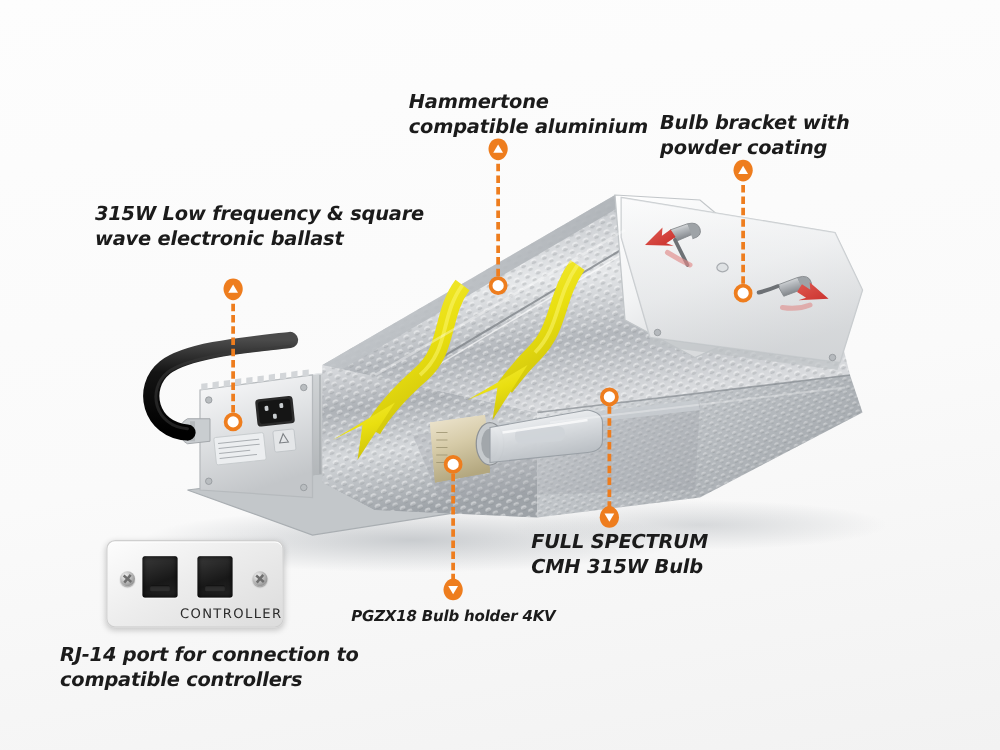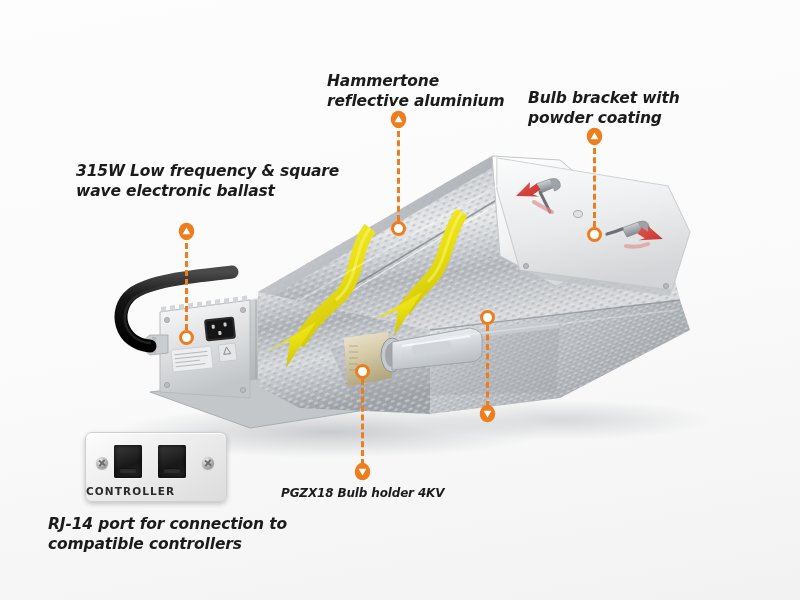--- a/index.html
+++ b/index.html
@@ -48,23 +48,23 @@
     background:linear-gradient(160deg,#3a3a3a 0%,#181818 60%,#242424 100%);
     box-shadow:inset 0 0 4px #000, 0 1px 1px rgba(255,255,255,.5);}
   .cport:after{content:"";position:absolute;left:6px;bottom:5px;width:16px;height:5px;
     background:#2e2e2e;border-radius:1px;box-shadow:inset 0 1px 1px #111;}
   .cscrew{position:absolute;top:24px;width:12px;height:12px;border-radius:50%;
     background:radial-gradient(circle at 35% 32%,#f4f4f4,#9a9a9a 70%,#7a7a7a 100%);
     box-shadow:0 1px 1px rgba(0,0,0,.3);}
   .cscrew:before,.cscrew:after{content:"";position:absolute;background:#6f6f6f;}
   .cscrew:before{left:2px;top:5px;width:8px;height:2px;transform:rotate(40deg);}
   .cscrew:after{left:5px;top:2px;width:2px;height:8px;transform:rotate(40deg);}
-  #ctrl-text{position:absolute;left:0;right:0;bottom:4px;text-align:left;
+  #ctrl-text{position:absolute;left:0;right:0;bottom:4px;text-align:right;
     font-family:"DejaVu Sans","Liberation Sans",sans-serif;
-    font-weight:bold;font-size:10.5px;letter-spacing:1.1px;color:#2a2a2a;}
+    font-weight:normal;font-size:10.5px;letter-spacing:1.1px;color:#2a2a2a;}
 </style>
 </head>
 <body>
 
 <div id="stage">
 
   <div id="product">
     <svg width="800" height="600" viewBox="0 0 800 600" xmlns="http://www.w3.org/2000/svg">
       <defs>
 
@@ -341,21 +341,21 @@
   <div class="pin" style="left:178px;top:222px;">
     <svg viewBox="0 0 17 19">
         <path d="M8.5,0.8 C13,0.8 16.2,4.6 16.2,9.2 C16.2,13.6 12.6,18.2 8.5,18.2 C4.4,18.2 0.8,13.6 0.8,9.2 C0.8,4.6 4,0.8 8.5,0.8 Z" fill="#EE7D1E"></path>
         <path d="M8.5,5.6 L12.4,12.2 L4.6,12.2 Z" fill="#ffffff"></path>
       </svg>
   </div>
   <div class="lead" style="left:185px;top:243px;height:87px;"></div>
   <div class="dot" style="left:179px;top:330px;"></div>
 
   <div class="label" style="left:327px;top:72px;width:200px;">Hammertone
-reflective aluminium</div>
+compatible aluminium</div>
   <div class="pin" style="left:390px;top:110px;">
     <svg viewBox="0 0 17 19">
         <path d="M8.5,0.8 C13,0.8 16.2,4.6 16.2,9.2 C16.2,13.6 12.6,18.2 8.5,18.2 C4.4,18.2 0.8,13.6 0.8,9.2 C0.8,4.6 4,0.8 8.5,0.8 Z" fill="#EE7D1E"></path>
         <path d="M8.5,5.6 L12.4,12.2 L4.6,12.2 Z" fill="#ffffff"></path>
       </svg>
   </div>
   <div class="lead" style="left:397px;top:131px;height:90px;"></div>
   <div class="dot" style="left:391px;top:221px;"></div>
 
   <div class="label" style="left:528px;top:89px;width:200px;">Bulb bracket with
@@ -370,20 +370,22 @@
   <div class="dot" style="left:587px;top:227px;"></div>
 
   <div class="dot" style="left:480px;top:310px;"></div>
   <div class="lead" style="left:486px;top:325px;height:82px;"></div>
   <div class="pin" style="left:479px;top:404px;">
     <svg viewBox="0 0 17 19">
         <path d="M8.5,18.2 C13,18.2 16.2,14.4 16.2,9.8 C16.2,5.4 12.6,0.8 8.5,0.8 C4.4,0.8 0.8,5.4 0.8,9.8 C0.8,14.4 4,18.2 8.5,18.2 Z" fill="#EE7D1E"></path>
         <path d="M8.5,13.4 L12.4,6.8 L4.6,6.8 Z" fill="#ffffff"></path>
       </svg>
   </div>
+  <div class="label" style="left:425px;top:424px;width:230px;">FULL SPECTRUM
+CMH 315W Bulb</div>
 
   <div class="dot" style="left:355px;top:364px;"></div>
   <div class="lead" style="left:361px;top:379px;height:86px;"></div>
   <div class="pin" style="left:354px;top:462px;">
     <svg viewBox="0 0 17 19">
         <path d="M8.5,18.2 C13,18.2 16.2,14.4 16.2,9.8 C16.2,5.4 12.6,0.8 8.5,0.8 C4.4,0.8 0.8,5.4 0.8,9.8 C0.8,14.4 4,18.2 8.5,18.2 Z" fill="#EE7D1E"></path>
         <path d="M8.5,13.4 L12.4,6.8 L4.6,6.8 Z" fill="#ffffff"></path>
       </svg>
   </div>
   <div class="label sm" style="left:281px;top:486px;width:280px;">PGZX18 Bulb holder 4KV</div>

